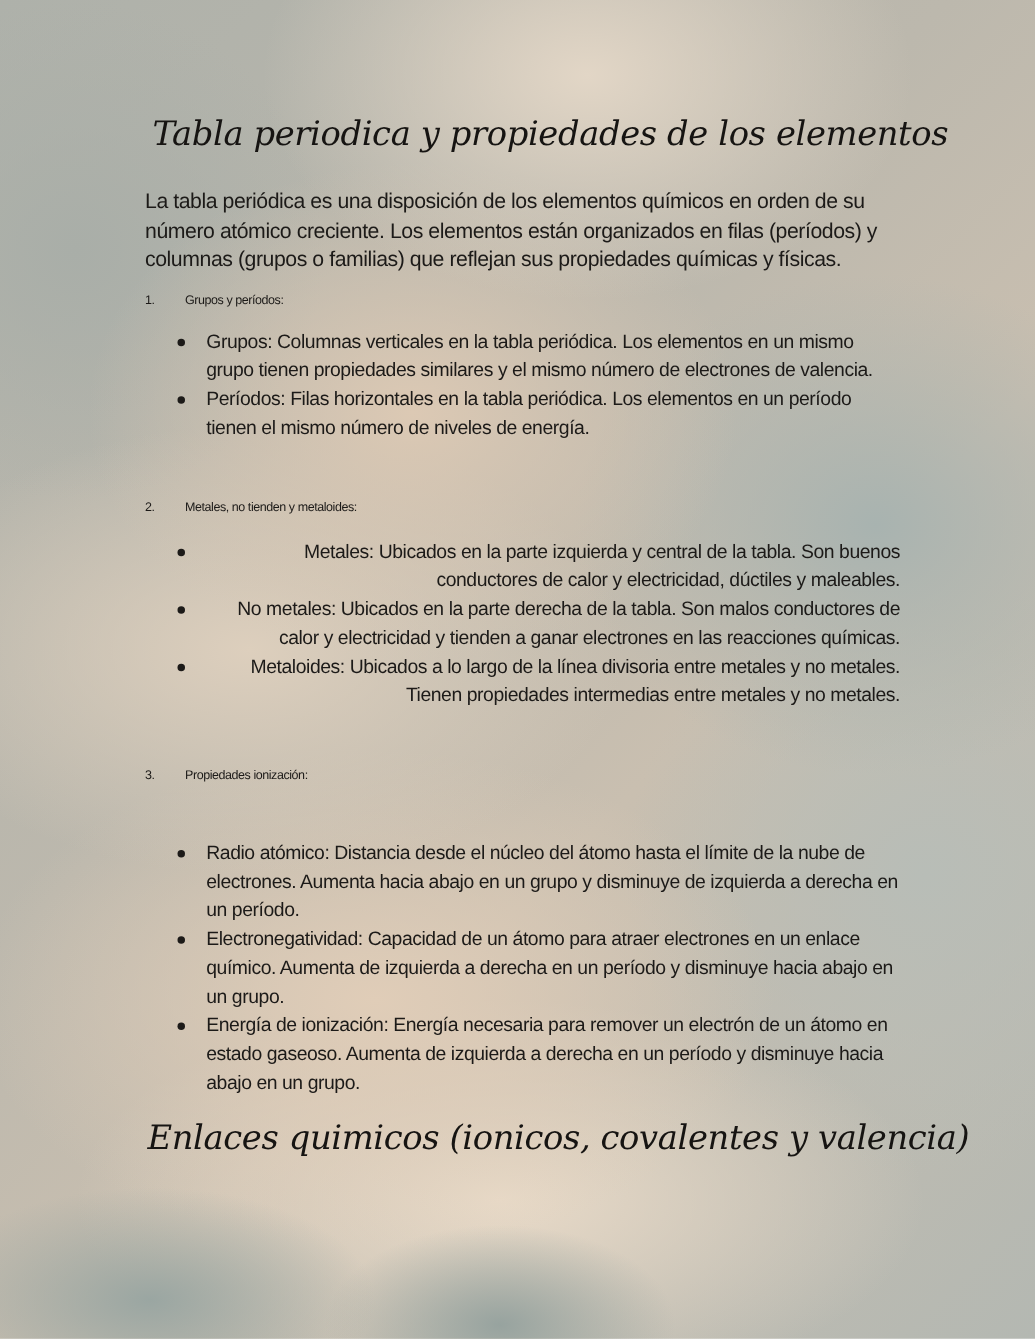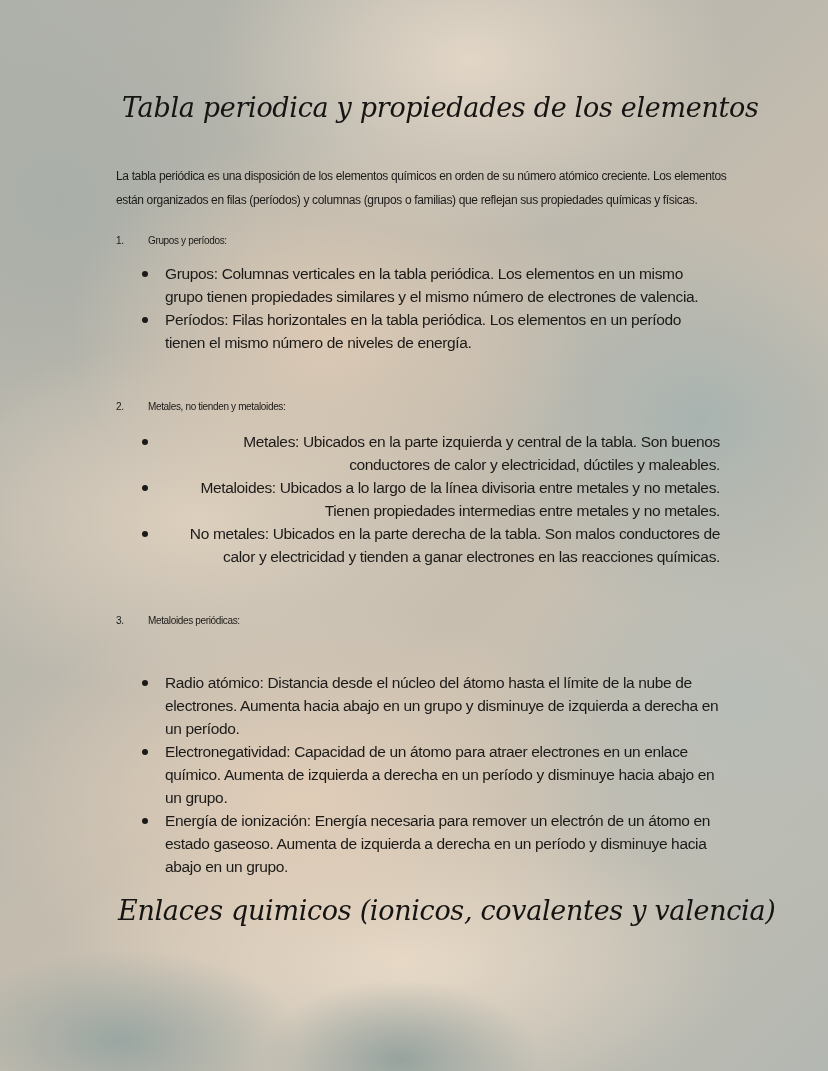--- a/index.html
+++ b/index.html
@@ -26,21 +26,21 @@
   .content { position: absolute; left: 0; top: 0; width: 828px; height: 1071px; }
   .title {
     position: absolute; left: 122px;
     font-family: "DejaVu Serif", serif; font-style: italic;
     font-size: 27px; color: #161412; letter-spacing: -0.3px; white-space: nowrap;
   }
   .title.t1 { top: 92px; }
   .title.t2 { top: 895px; left: 118px; }
   .para {
     position: absolute; left: 116px; top: 149px; width: 620px;
-    font-size: 12px; line-height: 23.5px; transform-origin: left top; margin-top: 16px;
+    font-size: 17px; line-height: 23.5px; transform-origin: left top;
   }
   .sec-head {
     position: absolute; left: 116px; font-size: 10px; line-height: 23px; white-space: nowrap;
   }
   .sec-head .num { display: inline-block; width: 32px; }
   .bullets { position: absolute; left: 140px; width: 580px; margin: 0; padding: 0; list-style: none; }
   .bullets li {
     position: relative; padding-left: 25px; font-size: 15.5px; line-height: 23px;
   }
   .bullets li .dot {
@@ -66,26 +66,26 @@
   <ul class="bullets cond" style="top:262px;">
     <li><span class="dot"></span><span>Grupos: Columnas verticales en la tabla periódica. Los elementos en un mismo grupo tienen propiedades similares y el mismo número de electrones de valencia.</span></li>
     <li><span class="dot"></span><span>Períodos: Filas horizontales en la tabla periódica. Los elementos en un período tienen el mismo número de niveles de energía.</span></li>
   </ul>
 
   <div class="sec-head cond" style="top:395px;">
     <span class="num">2.</span><span>Metales, no tienden y metaloides:</span>
   </div>
   <ul class="bullets cond" style="top:430px;text-align:right;">
     <li><span class="dot"></span><span>Metales: Ubicados en la parte izquierda y central de la tabla. Son buenos conductores de calor y electricidad, dúctiles y maleables.</span></li>
+    <li><span class="dot"></span><span>No metales: Ubicados en la parte derecha de la tabla. Son malos conductores de calor y electricidad y tienden a ganar electrones en las reacciones químicas.</span></li>
     <li><span class="dot"></span><span>Metaloides: Ubicados a lo largo de la línea divisoria entre metales y no metales. Tienen propiedades intermedias entre metales y no metales.</span></li>
-    <li><span class="dot"></span><span>No metales: Ubicados en la parte derecha de la tabla. Son malos conductores de calor y electricidad y tienden a ganar electrones en las reacciones químicas.</span></li>
   </ul>
 
   <div class="sec-head cond" style="top:609px;">
-    <span class="num">3.</span><span>Metaloides periódicas:</span>
+    <span class="num">3.</span><span>Propiedades ionización:</span>
   </div>
   <ul class="bullets cond" style="top:645px;margin-top:26px;">
     <li><span class="dot"></span><span>Radio atómico: Distancia desde el núcleo del átomo hasta el límite de la nube de electrones. Aumenta hacia abajo en un grupo y disminuye de izquierda a derecha en un período.</span></li>
     <li><span class="dot"></span><span>Electronegatividad: Capacidad de un átomo para atraer electrones en un enlace químico. Aumenta de izquierda a derecha en un período y disminuye hacia abajo en un grupo.</span></li>
     <li><span class="dot"></span><span>Energía de ionización: Energía necesaria para remover un electrón de un átomo en estado gaseoso. Aumenta de izquierda a derecha en un período y disminuye hacia abajo en un grupo.</span></li>
   </ul>
 
   <div class="title t2">Enlaces quimicos (ionicos, covalentes y valencia)</div>
 </div>
 

